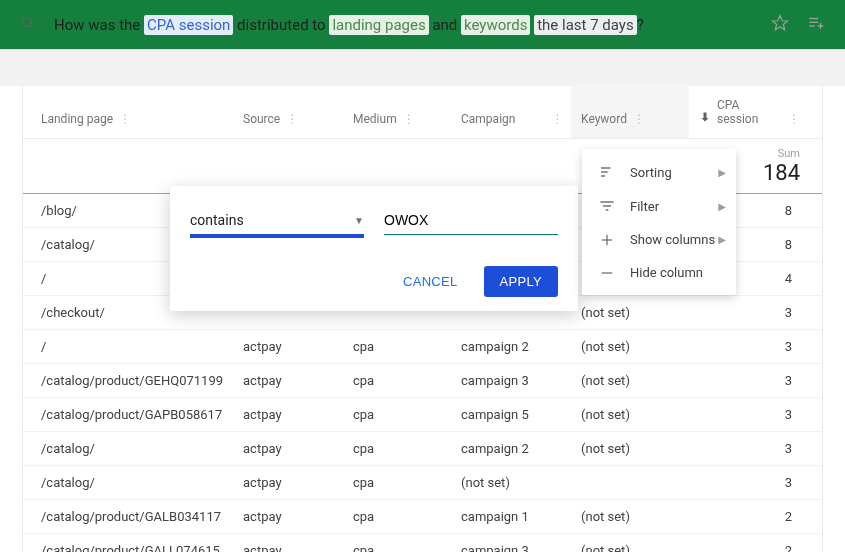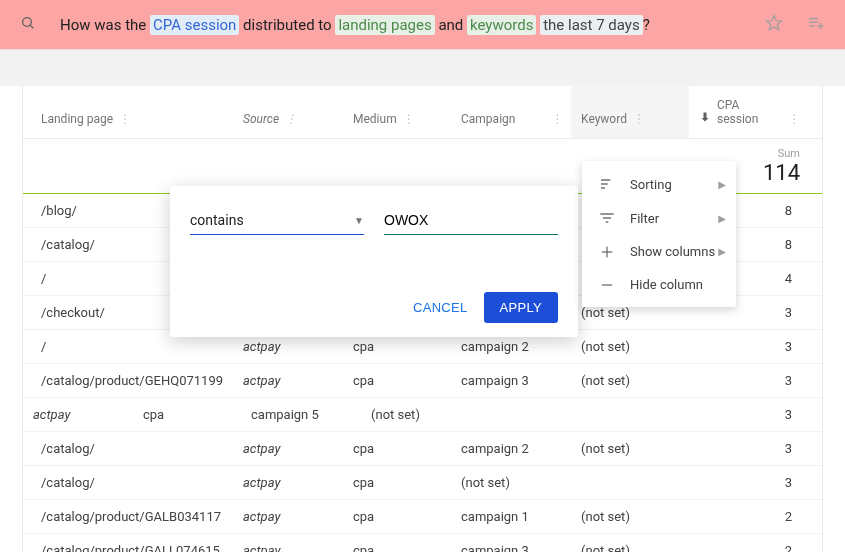--- a/index.html
+++ b/index.html
@@ -1,58 +1,58 @@
 <!DOCTYPE html>
 <html><head>
 <meta charset="utf-8">
 <style>
 * { box-sizing: border-box; margin: 0; padding: 0; }
 body { font-family: Roboto, Arial, sans-serif; font-size: 13px; color: #212121; background: #fff; width: 845px; height: 552px; overflow: hidden; position: relative; }
-.topbar { background: #fca5a5; border-bottom: 1px solid #e0e0e0; padding: 14px 20px; display: flex; align-items: center; gap: 24px; }
+.topbar { background: #15803d; border-bottom: 1px solid #e0e0e0; padding: 14px 20px; display: flex; align-items: center; gap: 18px; }
 .search-icon { color: #616161; }
 .query { flex: 1; font-size: 15px; color: #212121; }
 .query .hl-blue { background: #e3edf7; color: #3367d6; padding: 1px 3px; border-radius: 2px; }
 .query .hl-green { background: #e6f0e6; color: #4b8b4b; padding: 1px 3px; border-radius: 2px; }
 .query .hl-grey { background: #eceff1; color: #424242; padding: 1px 3px; border-radius: 2px; }
 .star-icon, .addlist-icon { color: #9e9e9e; cursor: pointer; }
 .spacer { height: 36px; background: #f2f2f2; }
 .table-wrap { background: #fff; margin: 0 22px; border: 1px solid #ebebeb; border-top: none; position: relative; }
 .thead { display: flex; border-bottom: 1px solid #ebebeb; }
 .th { padding: 12px 10px; font-size: 12px; color: #757575; display: flex; align-items: flex-end; gap: 6px; }
 .th.active { background: #f5f5f5; }
 .col-lp { width: 210px; padding-left: 18px; }
-.col-src { width: 110px; font-style: italic; }
+.col-src { width: 110px; }
 .col-med { width: 108px; }
 .col-camp { width: 120px; gap: 36px; }
 .col-kw { width: 118px; }
 .col-cpa { flex: 1; justify-content: flex-end; padding-right: 22px; }
 .more-icon { color: #bdbdbd; cursor: pointer; }
 .sort-icon { color: #616161; }
 .sumrow { display: flex; border-bottom: 1px solid #84cc16; background: #fff; }
 .sumcell { padding: 8px 10px; }
 .sum-right { flex: 1; text-align: right; padding-right: 22px; }
 .sum-lbl { font-size: 11px; color: #9e9e9e; }
 .sum-val { font-size: 22px; font-weight: 400; color: #212121; }
 .row { display: flex; border-bottom: 1px solid #f1f1f1; font-size: 13px; color: #424242; }
 .cell { padding: 9px 10px; }
 .cell.col-cpa { text-align: right; padding-right: 30px; }
 .cell.col-lp { padding-left: 18px; }
 
-.menu { position: absolute; top: 161px; left: 582px; width: 154px; background: #fff; box-shadow: 0 3px 10px rgba(0,0,0,0.18); border-radius: 2px; padding: 6px 0; z-index: 30; }
+.menu { position: absolute; top: 149px; left: 582px; width: 154px; background: #fff; box-shadow: 0 3px 10px rgba(0,0,0,0.18); border-radius: 2px; padding: 6px 0; z-index: 30; }
 .menu-item { display: flex; align-items: center; gap: 14px; padding: 9px 16px; font-size: 13px; color: #424242; cursor: pointer; position: relative; }
 .menu-ico { width: 18px; display: flex; justify-content: center; color: #616161; }
 .menu-chev { position: absolute; right: 10px; color: #9e9e9e; font-size: 10px; }
 
 .popover { position: absolute; top: 186px; left: 170px; width: 408px; background: #fff; box-shadow: 0 4px 18px rgba(0,0,0,0.2); border-radius: 2px; padding: 20px 20px 14px; z-index: 25; }
 .pop-fields { display: flex; gap: 20px; }
 .pf { flex: 1; position: relative; }
 .pf-input { width: 100%; border: none; border-bottom: 1px solid #0f766e; font-size: 14px; padding: 6px 0; outline: none; background: transparent; }
-.pf-sel { display: flex; justify-content: space-between; align-items: center; border-bottom: 1px solid #1d4ed8; font-size: 14px; padding: 6px 0; cursor: pointer; }
+.pf-sel { display: flex; justify-content: space-between; align-items: center; border-bottom: 4px solid #1d4ed8; font-size: 14px; padding: 6px 0; cursor: pointer; }
 .pf-caret { color: #757575; font-size: 10px; }
-.pop-actions { display: flex; justify-content: flex-end; margin-top: 57px; }
+.pop-actions { display: flex; justify-content: flex-end; gap: 10px; margin-top: 28px; }
 .btn { border: none; font-size: 13px; font-weight: 500; padding: 8px 16px; border-radius: 3px; cursor: pointer; letter-spacing: 0.3px; }
 .btn-flat { background: transparent; color: #1a73e8; }
 .btn-prim { background: #1d4ed8; color: #fff; }
 
 .bg-letters { position: absolute; left: 6px; top: 348px; font-size: 14px; color: #fff; font-weight: 500; }
 .bg-letters div { margin-bottom: 10px; }
 </style>
 </head>
 <body>
 
@@ -122,21 +122,21 @@
   </div>
 
   <div class="sumrow">
     <div class="sumcell col-lp"></div>
     <div class="sumcell col-src"></div>
     <div class="sumcell col-med"></div>
     <div class="sumcell col-camp"></div>
     <div class="sumcell col-kw"></div>
     <div class="sumcell sum-right">
       <div class="sum-lbl">Sum</div>
-      <div class="sum-val">114</div>
+      <div class="sum-val">184</div>
     </div>
   </div>
 
   <div id="rows-host">
       <div class="row">
         <div class="cell col-lp">/blog/</div>
         <div class="cell col-src"></div>
         <div class="cell col-med"></div>
         <div class="cell col-camp"></div>
         <div class="cell col-kw"></div>
@@ -176,20 +176,21 @@
       </div>
       <div class="row">
         <div class="cell col-lp">/catalog/product/GEHQ071199</div>
         <div class="cell col-src">actpay</div>
         <div class="cell col-med">cpa</div>
         <div class="cell col-camp">campaign 3</div>
         <div class="cell col-kw">(not set)</div>
         <div class="cell col-cpa">3</div>
       </div>
       <div class="row">
+        <div class="cell col-lp">/catalog/product/GAPB058617</div>
         <div class="cell col-src">actpay</div>
         <div class="cell col-med">cpa</div>
         <div class="cell col-camp">campaign 5</div>
         <div class="cell col-kw">(not set)</div>
         <div class="cell col-cpa">3</div>
       </div>
       <div class="row">
         <div class="cell col-lp">/catalog/</div>
         <div class="cell col-src">actpay</div>
         <div class="cell col-med">cpa</div>

